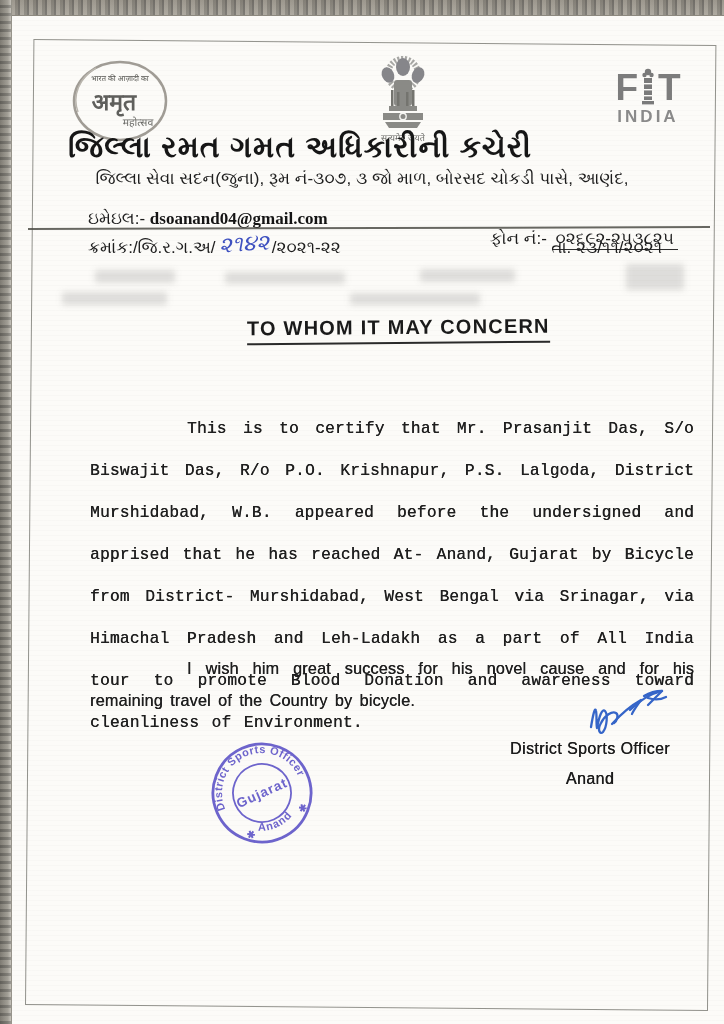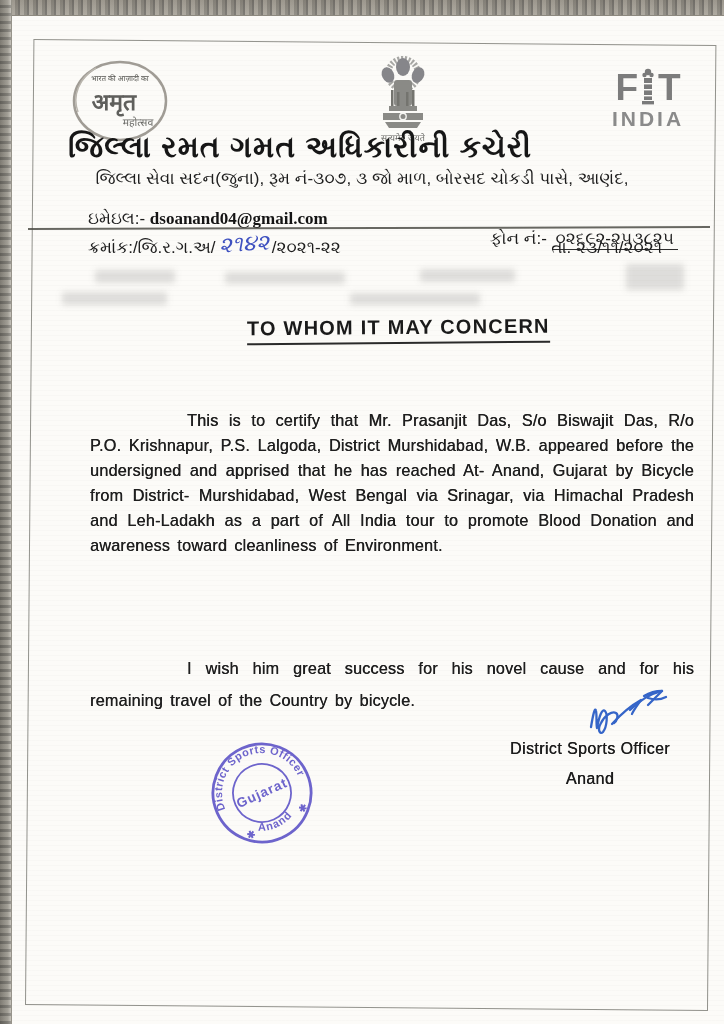--- a/index.html
+++ b/index.html
@@ -21,21 +21,21 @@
         border-right:1px solid #97948b;}
   .page-border{position:absolute;left:25px;top:39px;width:681px;height:964px;
         border:1.5px solid #6f6f68;opacity:.75;
         transform:rotate(.5deg);transform-origin:left bottom;}
   
   .azadi{position:absolute;left:56px;top:54px;width:122px;height:92px;}
   .emblem{position:absolute;left:361px;top:52px;width:84px;height:94px;}
   .fit{position:absolute;left:598px;top:64px;width:100px;text-align:center;color:#818181;}
   .fit-row{display:flex;align-items:flex-end;justify-content:center;gap:3px;height:42px;}
   .fit-letter{font-size:37px;font-weight:bold;line-height:36px;color:#7c7c7c;}
-  .fit-india{font-size:21px;font-weight:bold;letter-spacing:3px;color:#8a8a8a;margin-top:1px;}
+  .fit-india{font-size:17px;font-weight:bold;letter-spacing:3px;color:#8a8a8a;margin-top:1px;}
   .office-title{position:absolute;left:0;top:130px;width:600px;text-align:center;
         font-size:30px;font-weight:600;letter-spacing:1px;color:#161616;}
   .address{position:absolute;left:0;top:169px;width:724px;text-align:center;
         font-size:17px;color:#1d1d1d;}
   .email-row{position:absolute;left:88px;top:209px;font-size:17px;color:#1d1d1d;}
   .email-val{font-family:"Liberation Serif", serif;font-weight:bold;font-size:17px;color:#141414;}
   .phone-row{position:absolute;right:46px;top:201px;font-size:17px;color:#1d1d1d;margin-top:28px;}
   .phone-val{border-bottom:1.5px solid #2c2c2c;padding:0 4px 1px 4px;}
   .hr{position:absolute;left:28px;top:227px;width:682px;border-top:2px solid #4c4c46;
         transform:rotate(-.15deg);opacity:.85;}
@@ -45,21 +45,21 @@
   .date-row{position:absolute;right:62px;top:238px;font-size:17px;color:#1d1d1d;}
   
   .ghost{position:absolute;background:rgba(70,70,70,.16);filter:blur(3px);border-radius:2px;}
   
   .subject{position:absolute;left:247px;top:316px;font-size:20px;font-weight:bold;
         letter-spacing:1.2px;color:#1a1a1a;border-bottom:2px solid #2a2a2a;padding-bottom:3px;
         transform:rotate(-.5deg);}
   .para{position:absolute;left:90px;width:604px;font-size:16.2px;color:#1f1f1f;
         text-align:justify;letter-spacing:.2px;word-spacing:2.5px;
         text-shadow:.3px 0 0 currentColor;}
-  .para1{top:392px;line-height:25px;text-indent:97px;}
+  .para1{top:392px;line-height:42px;text-indent:97px;font-family:Liberation Mono, monospace;}
   .para2{top:636px;line-height:32px;text-indent:97px;}
   
   .sig-svg{position:absolute;left:584px;top:684px;}
   .sig-block{position:absolute;left:500px;top:740px;width:180px;text-align:center;
         font-size:16px;color:#1c1c1c;text-shadow:.3px 0 0 currentColor;letter-spacing:.4px;}
   .sig-place{margin-top:12px;}
   .stamp{position:absolute;left:202px;top:733px;width:120px;height:120px;opacity:.88;}
   .logo-txt{fill:#54544f;}
 </style>
 </head>

